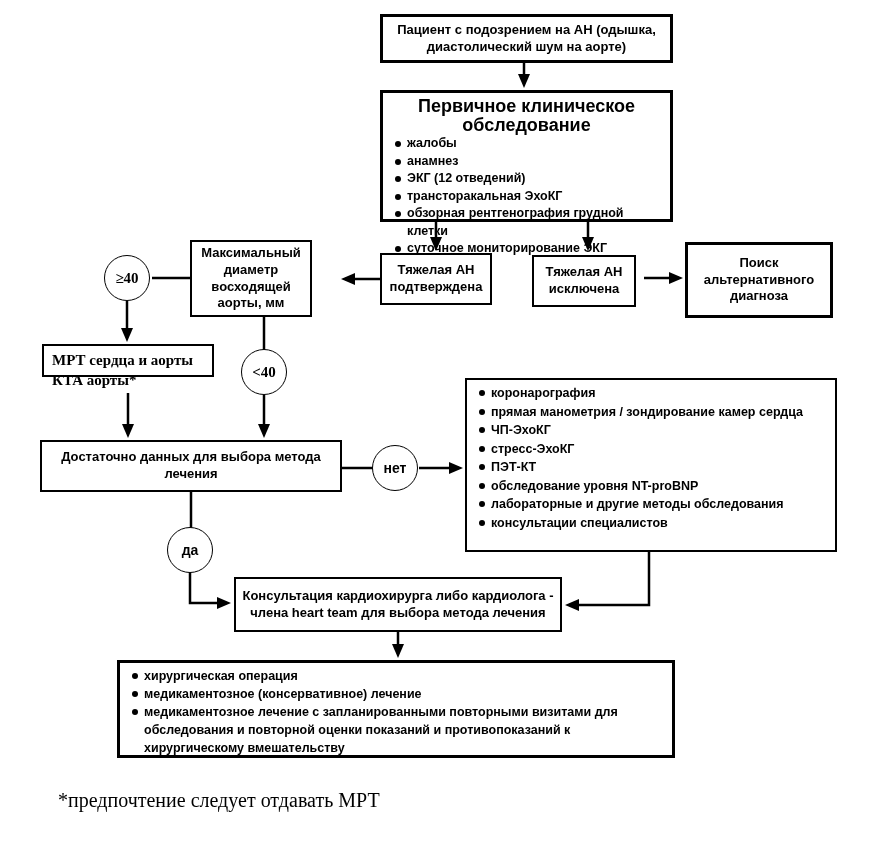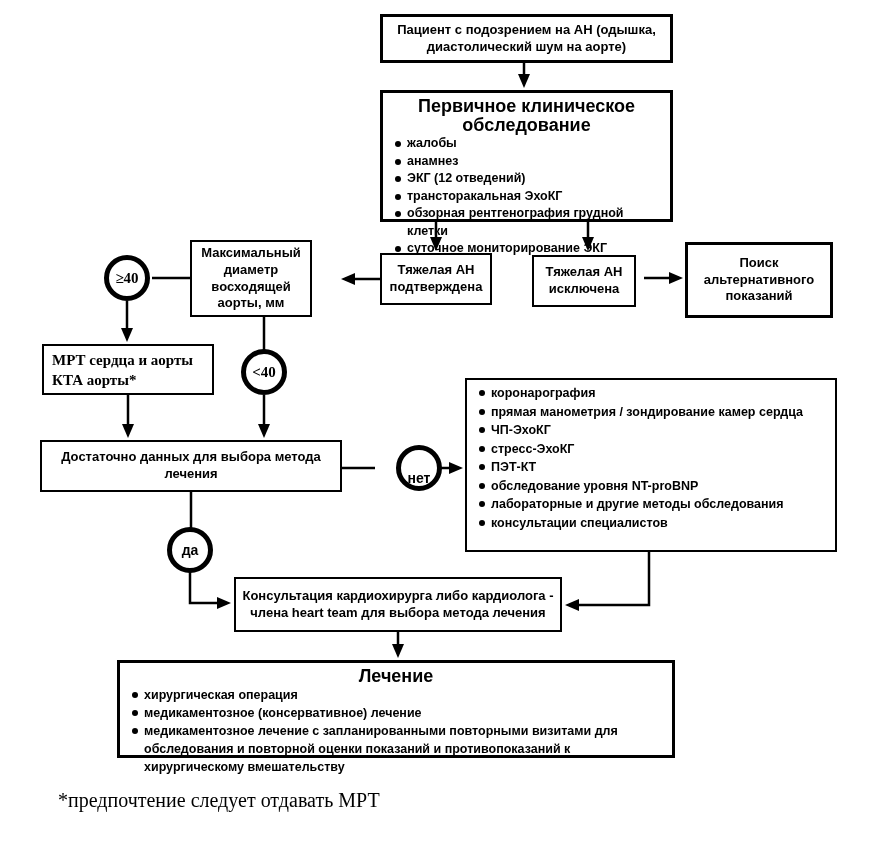--- a/index.html
+++ b/index.html
@@ -56,21 +56,21 @@
     width:6px;height:6px;
     border-radius:50%;
     background:#000;
   }
   #box-additional ul.bullets li{line-height:18.5px;}
   #box-treatment ul.bullets li{line-height:18px;}
   .circle{
     position:absolute;
     box-sizing:border-box;
     width:46px;height:46px;
-    border:5px solid #000000;
+    border:1px solid #000000;
     border-radius:50%;
     background:#fff;
     display:flex;align-items:center;justify-content:center;
     font-weight:bold;font-size:14px;
   }
   .circle.num{font-family:"Liberation Serif", serif;font-size:15px;}
   #box-mrt{
     font-family:"Liberation Serif", serif;
     font-size:15px;
     text-align:left;
@@ -135,47 +135,47 @@
 
   <div class="node" id="box-confirmed" style="left:368px;top:253px;width:112px;height:52px;justify-content:flex-end;">
     <span>Тяжелая АН подтверждена</span>
   </div>
 
   <div class="node" id="box-excluded" style="left:520px;top:255px;width:104px;height:52px;">
     <span>Тяжелая АН исключена</span>
   </div>
 
   <div class="node thick" id="box-altsearch" style="left:673px;top:242px;width:148px;height:76px;">
-    <span>Поиск альтернативного показаний</span>
+    <span>Поиск альтернативного диагноза</span>
   </div>
 
   <div class="node" id="box-maxdiam" style="left:178px;top:240px;width:122px;height:77px;">
     <span>Максимальный диаметр восходящей аорты, мм</span>
   </div>
 
   <div class="circle num" id="circ-ge40" style="left:92px;top:255px;">
     <span>≥40</span>
   </div>
 
   <div class="circle num" id="circ-lt40" style="left:229px;top:349px;">
     <span>&lt;40</span>
   </div>
 
-  <div class="node" id="box-mrt" style="left:30px;top:344px;width:172px;height:51px;align-items:flex-start;">
+  <div class="node" id="box-mrt" style="left:30px;top:344px;width:172px;height:33px;align-items:flex-start;">
     <span>
       <span>МРТ сердца и аорты</span><br>
       <span>КТА аорты*</span>
     </span>
   </div>
 
   <div class="node" id="box-enough" style="left:28px;top:440px;width:302px;height:52px;">
     <span>Достаточно данных для выбора метода лечения</span>
   </div>
 
-  <div class="circle" id="circ-no" style="left:384px;top:445px;align-items:flex-end;">
+  <div class="circle" id="circ-no" style="left:360px;top:445px;">
     <span>нет</span>
   </div>
 
   <div class="node listbox" id="box-additional" style="left:453px;top:378px;width:372px;height:174px;">
     <ul class="bullets">
         <li>коронарография</li>
         <li>прямая манометрия / зондирование камер сердца</li>
         <li>ЧП-ЭхоКГ</li>
         <li>стресс-ЭхоКГ</li>
         <li>ПЭТ-КТ</li>
@@ -187,21 +187,20 @@
 
   <div class="circle" id="circ-yes" style="left:155px;top:527px;">
     <span>да</span>
   </div>
 
   <div class="node" id="box-consult" style="left:222px;top:577px;width:328px;height:55px;">
     <span>Консультация кардиохирурга либо кардиолога - члена heart team для выбора метода лечения</span>
   </div>
 
   <div class="node thick listbox" id="box-treatment" style="left:105px;top:660px;width:558px;height:98px;">
-    <div class="box-title">Лечение</div>
     <ul class="bullets">
         <li>хирургическая операция</li>
         <li>медикаментозное (консервативное) лечение</li>
         <li>медикаментозное лечение с запланированными повторными визитами для обследования и повторной оценки показаний и противопоказаний к хирургическому вмешательству</li>
       </ul>
   </div>
 
   <div class="footnote">*предпочтение следует отдавать МРТ</div>
 
 </div>

